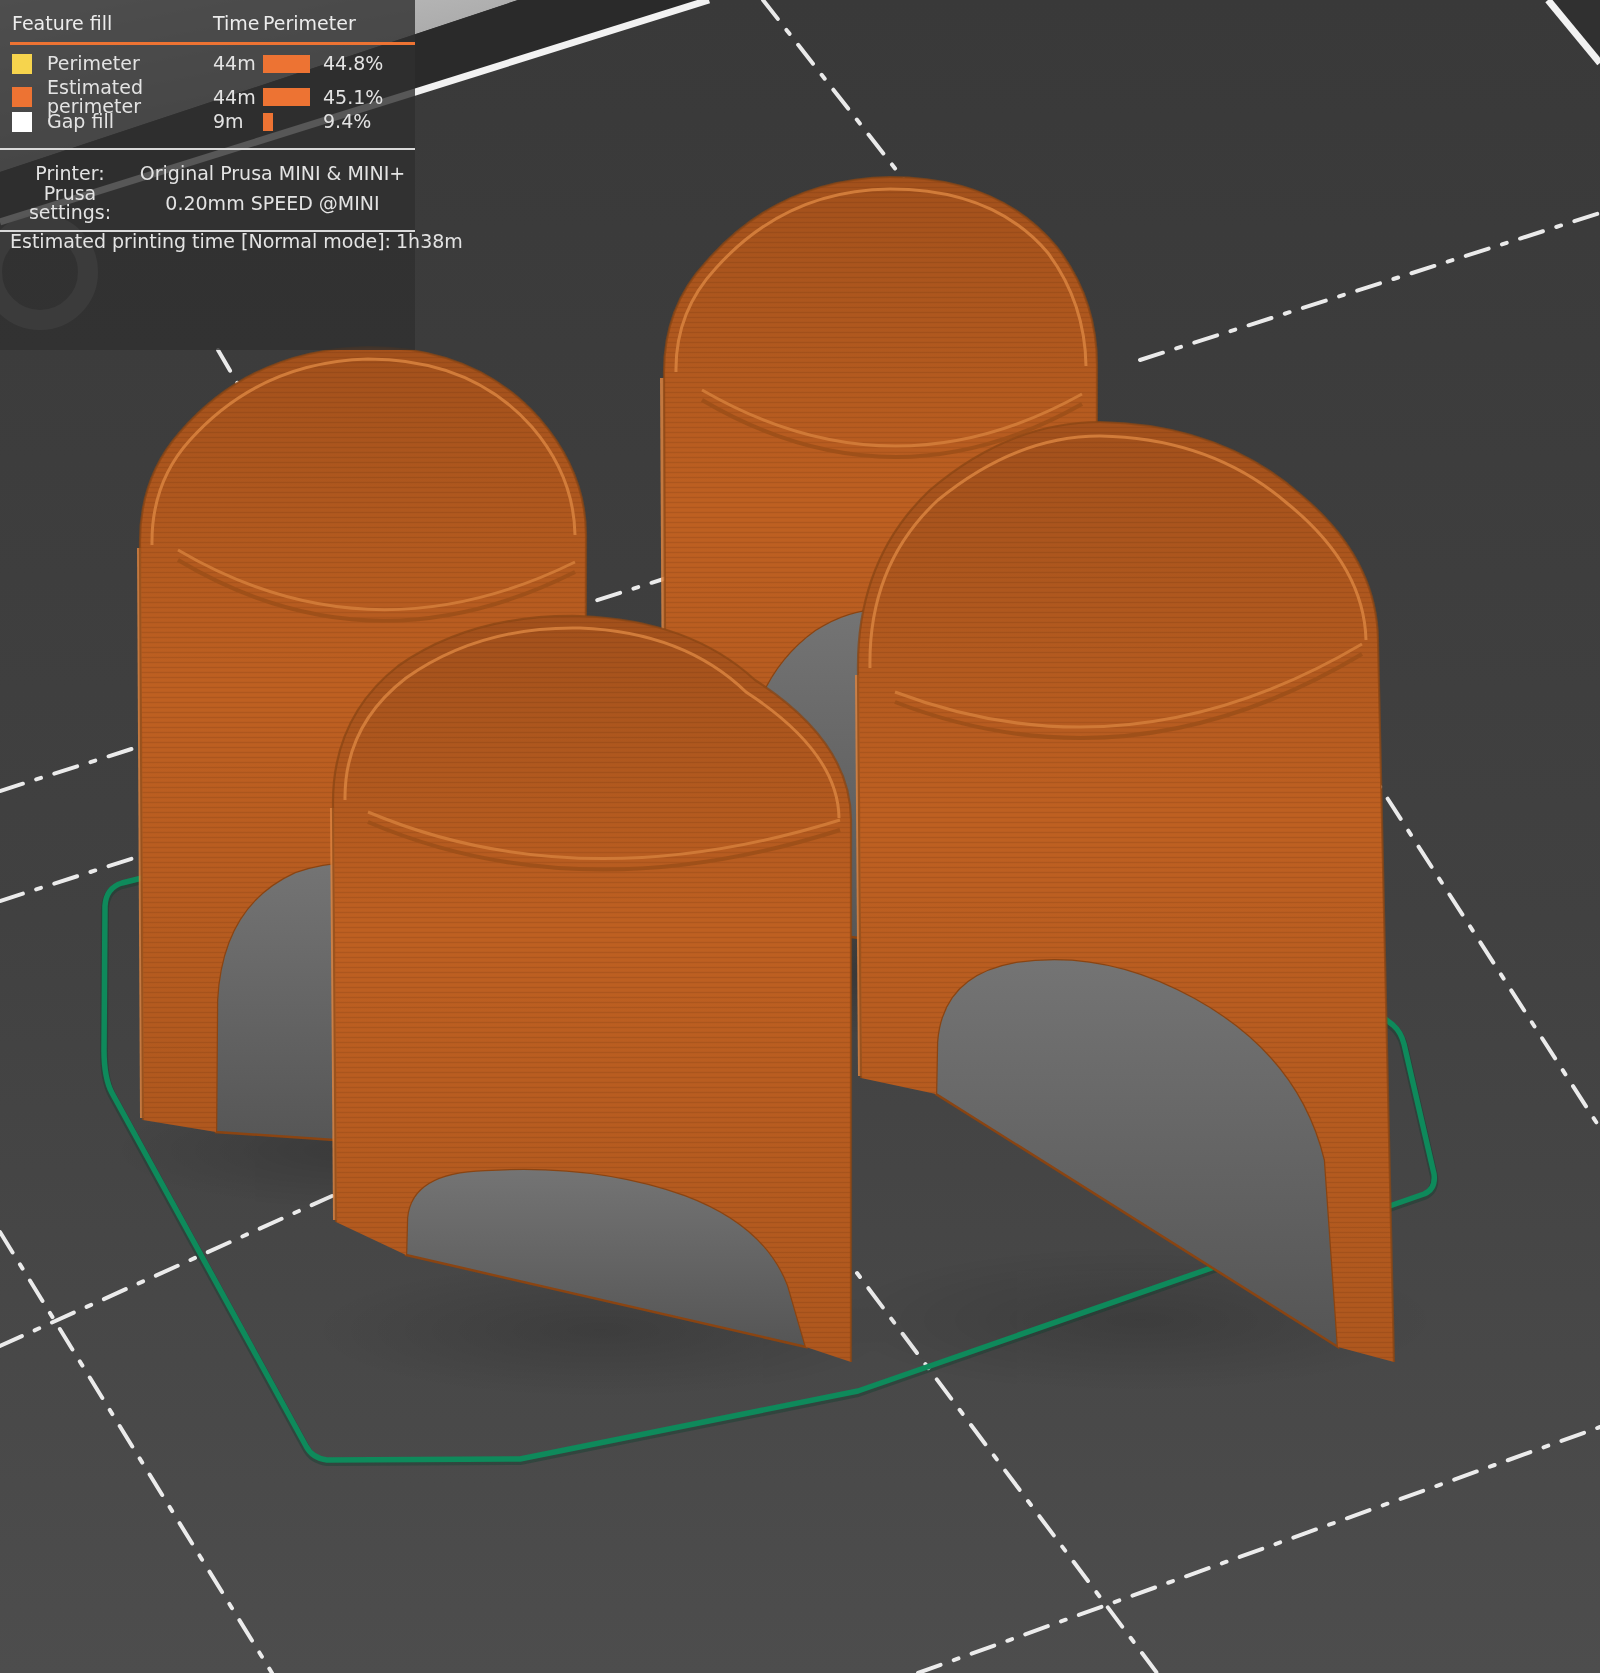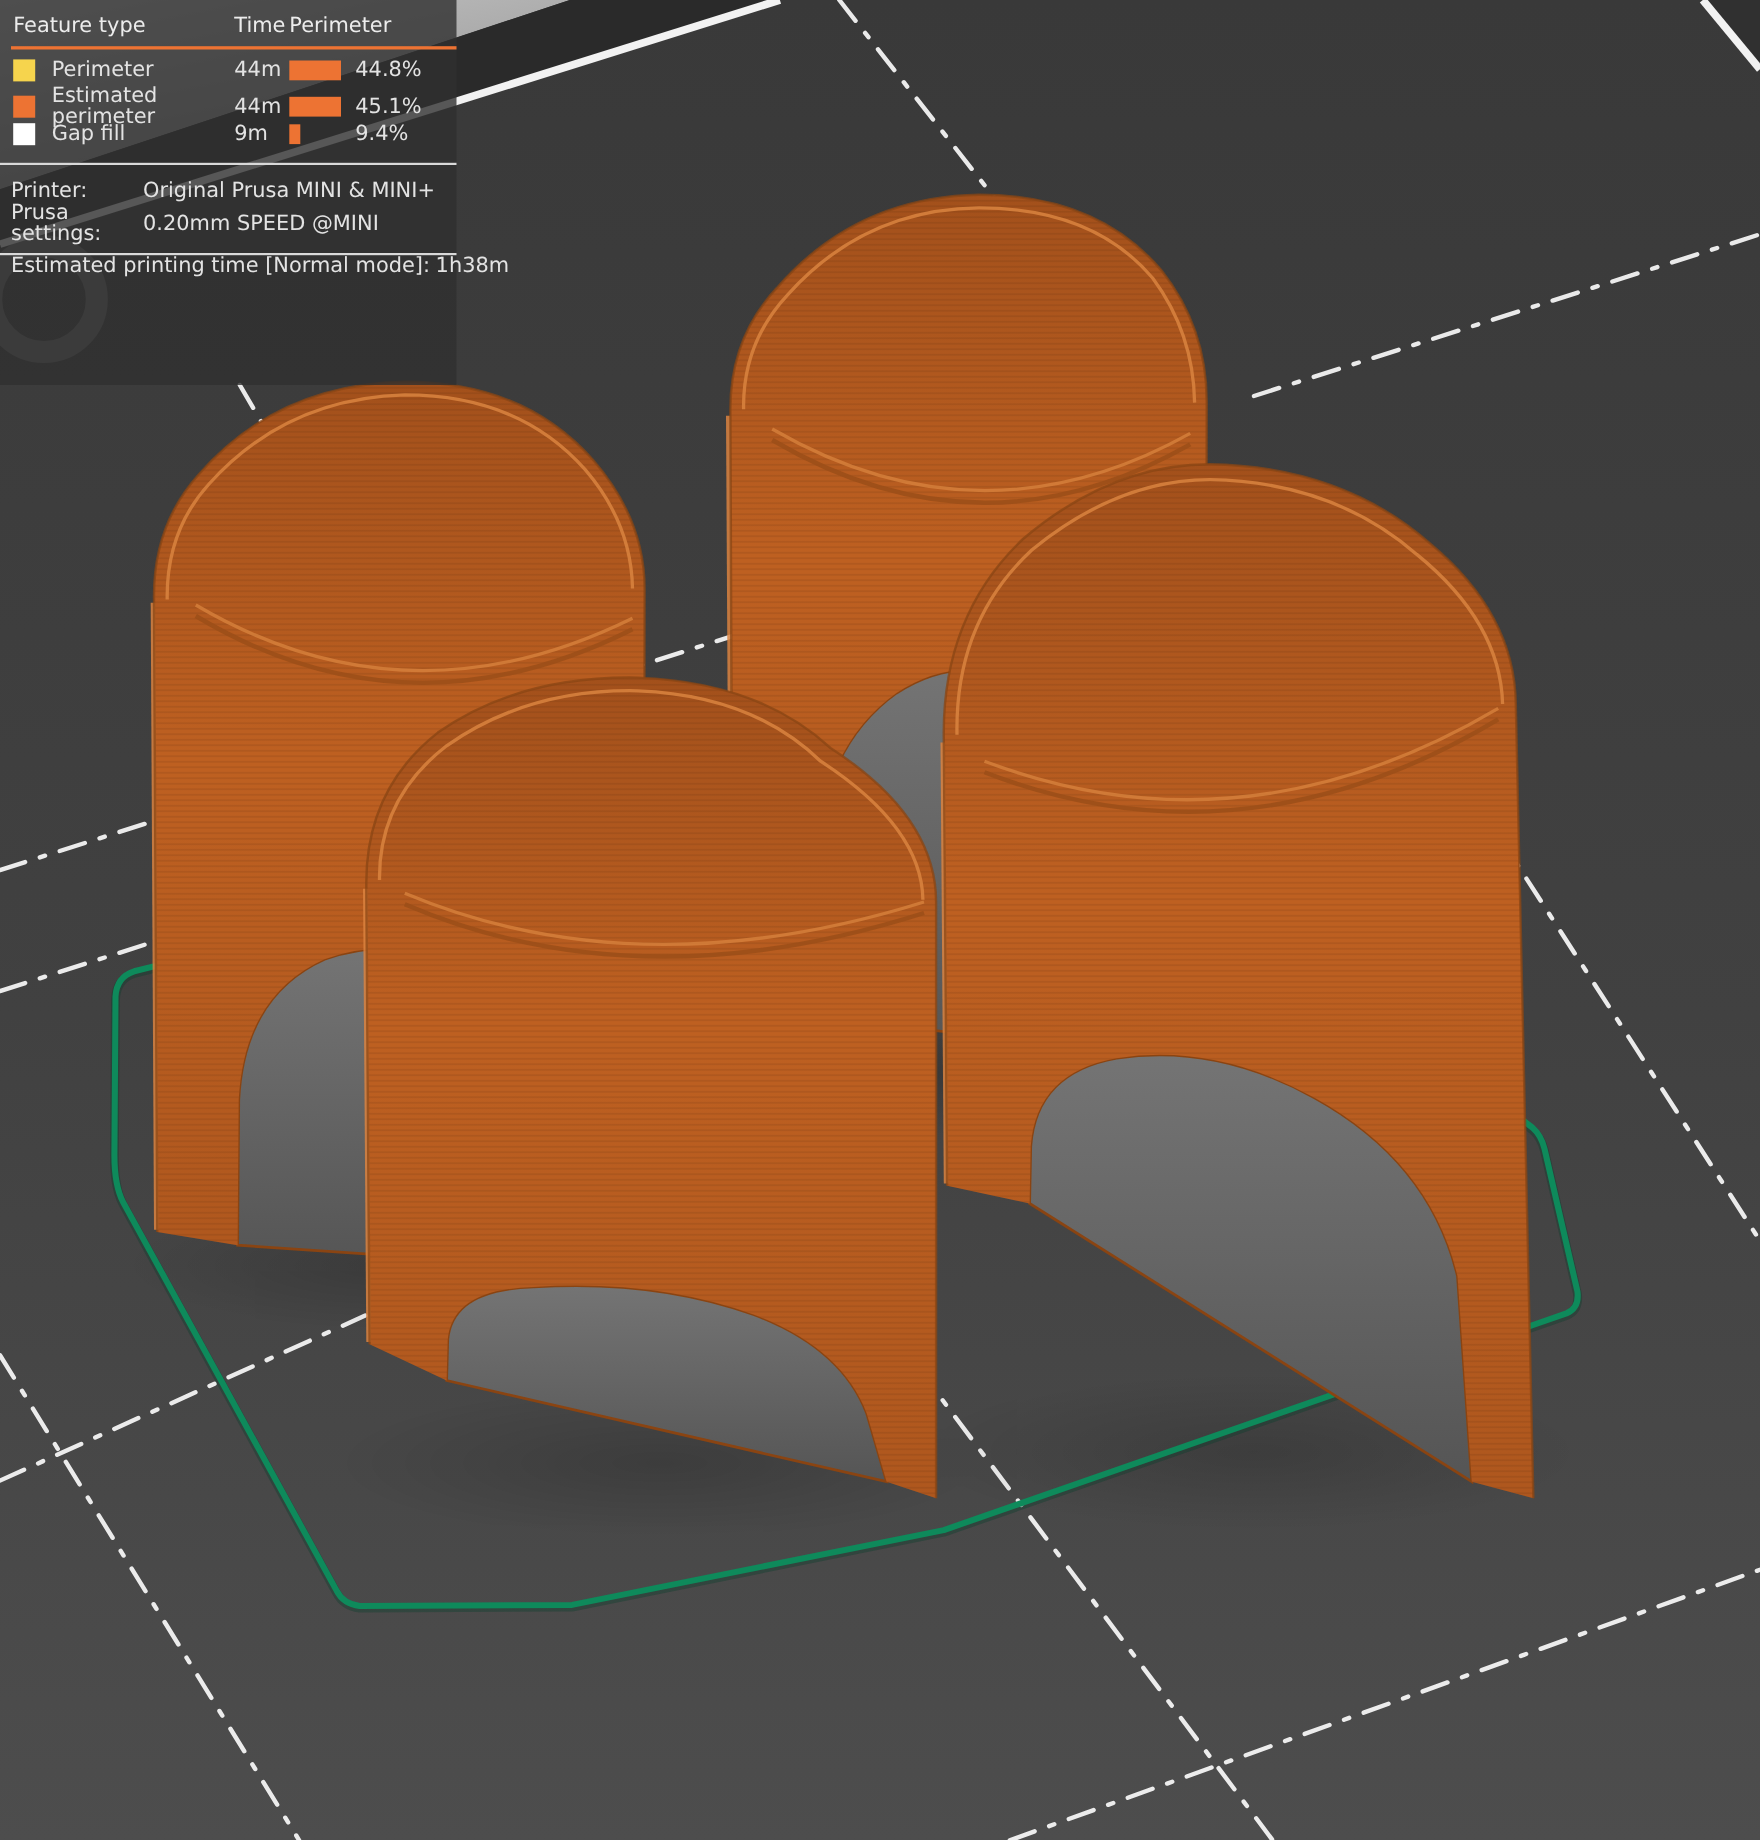--- a/index.html
+++ b/index.html
@@ -43,21 +43,21 @@
   #hd-feature{grid-column:1 / span 2;}
   #hd-time{grid-column:3;}
   #hd-pct{grid-column:4 / span 2;}
   #legend-underline{height:3px;background:var(--accent-color,#E8662B);
                     margin:0 0 4px 10px;}
   .feature-row{height:29px;}
   .swatch{width:20px;height:20px;display:inline-block;}
   .bar-wrap{height:18px;display:flex;align-items:center;}
   .bar{height:18px;background:var(--accent-color,#ED7333);}
   .divider{height:2px;background:#d9d9d9;margin-top:12px;}
-  #info-rows{margin-top:8px;}
+  #info-rows{margin-top:8px;text-align:center;}
   .info-row{display:flex;height:30px;align-items:center;padding-left:10px;}
   .info-label{width:120px;flex:none;}
   .info-value{flex:1;}
   #estimate-row{position:relative;height:46px;display:flex;align-items:flex-start;
                 padding-left:10px;}
   #estimate-value{position:absolute;left:348px;margin-left:48px;}
 </style>
 </head>
 <body>
 
@@ -172,21 +172,21 @@
       <path class="rim-light" d="M 345,800 Q 344,726 406,678 Q 480,626 580,628 Q 684,632 746,692 Q 838,752 839,818"></path>
       <path class="crease-light" d="M 368,812 Q 580,901 840,820"></path>
       <path class="crease-dark" d="M 368,822 Q 580,913 840,830"></path>
       <path class="edge-hi" d="M 335,1220 L 332,808"></path>
       <path class="obj-outline" d="M 336,1222 L 333,805 Q 332,718 398,666 Q 472,614 580,616 Q 690,620 755,680 Q 851,742 851,820 L 851,1362"></path>
     </g>
   </svg>
 
   <div id="legend-panel">
     <div id="legend-header" class="lg-grid">
-      <span id="hd-feature" class="hd">Feature type</span>
+      <span id="hd-feature" class="hd">Feature fill</span>
       <span id="hd-time" class="hd">Time</span>
       <span id="hd-pct" class="hd">Perimeter</span>
     </div>
     <div id="legend-underline"></div>
 
     <div id="feature-rows">
     <div class="feature-row lg-grid">
       <span class="swatch" style="background: rgb(246, 212, 77);"></span>
       <span class="f-label">Perimeter</span>
       <span class="f-time">44m</span>

